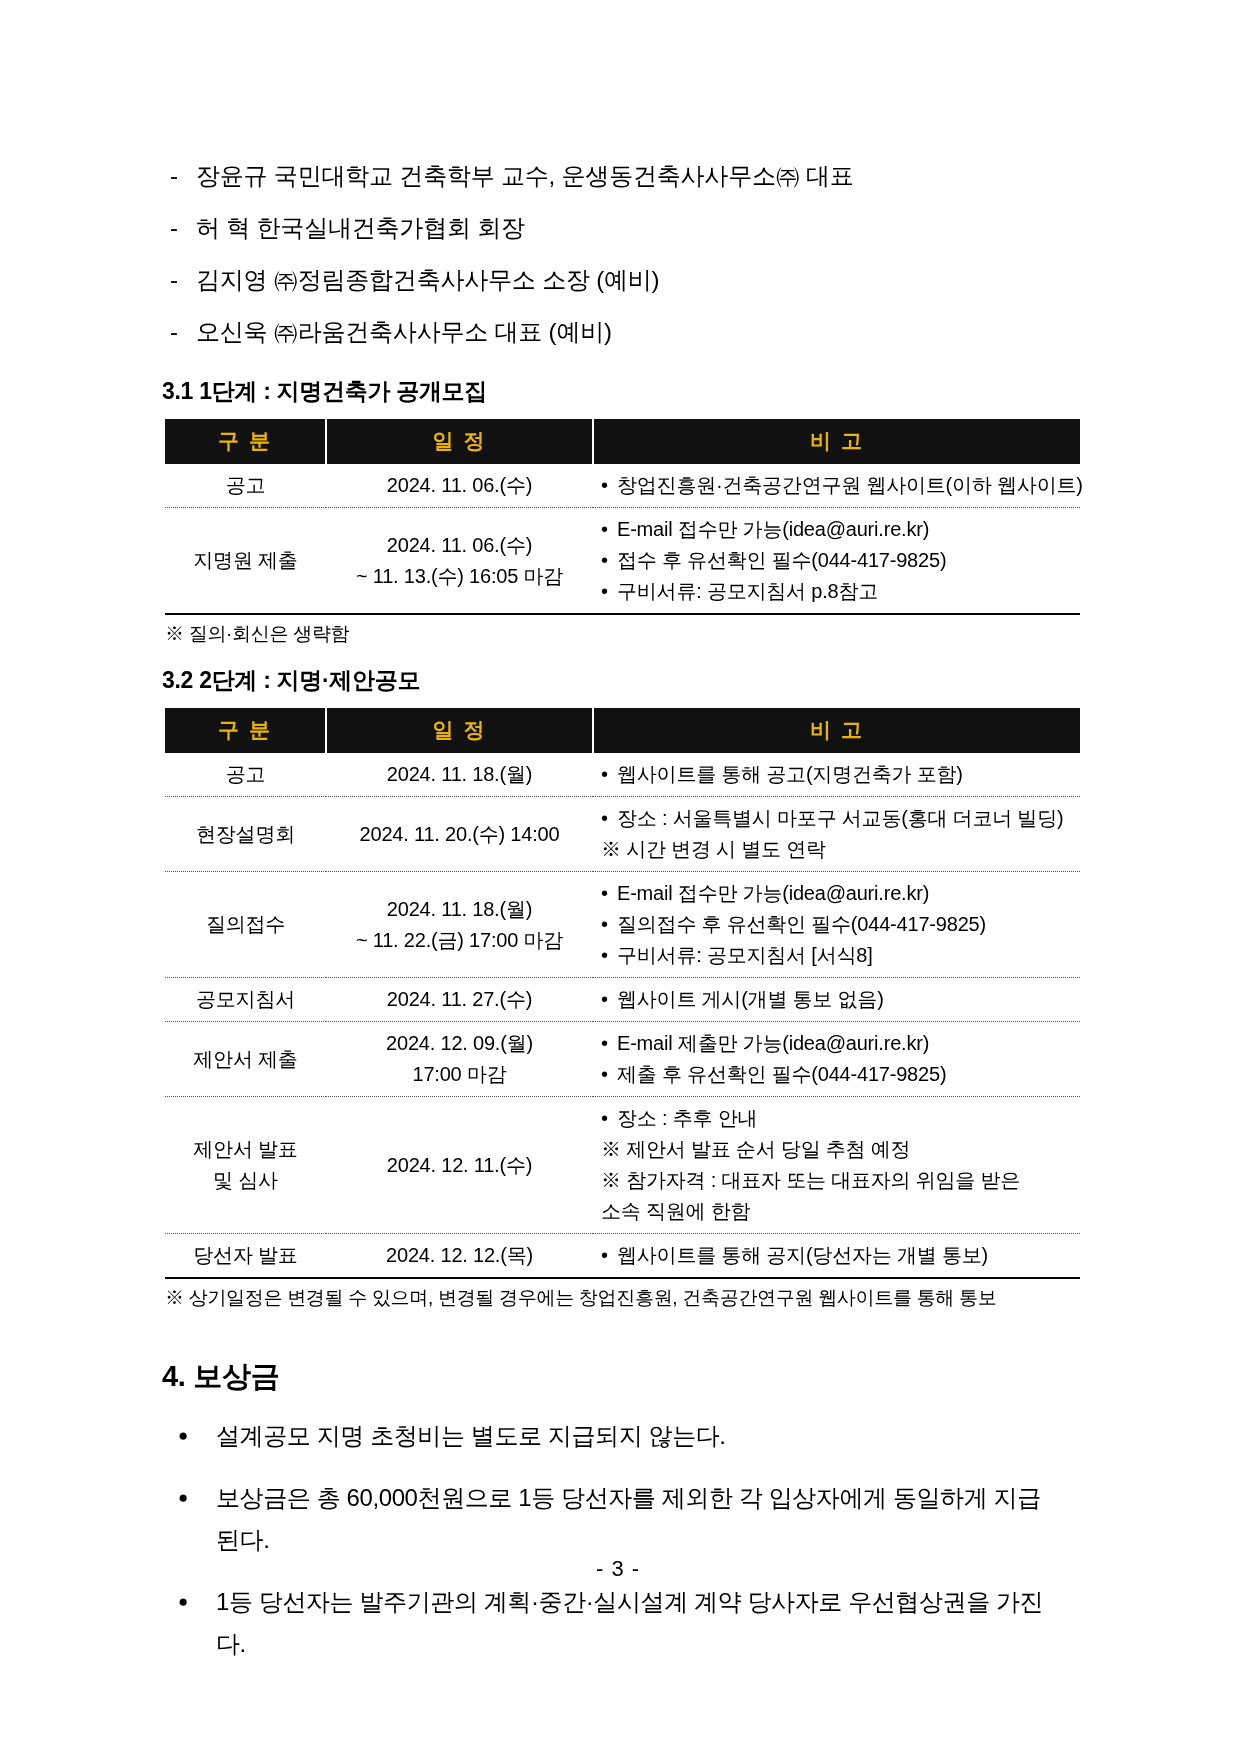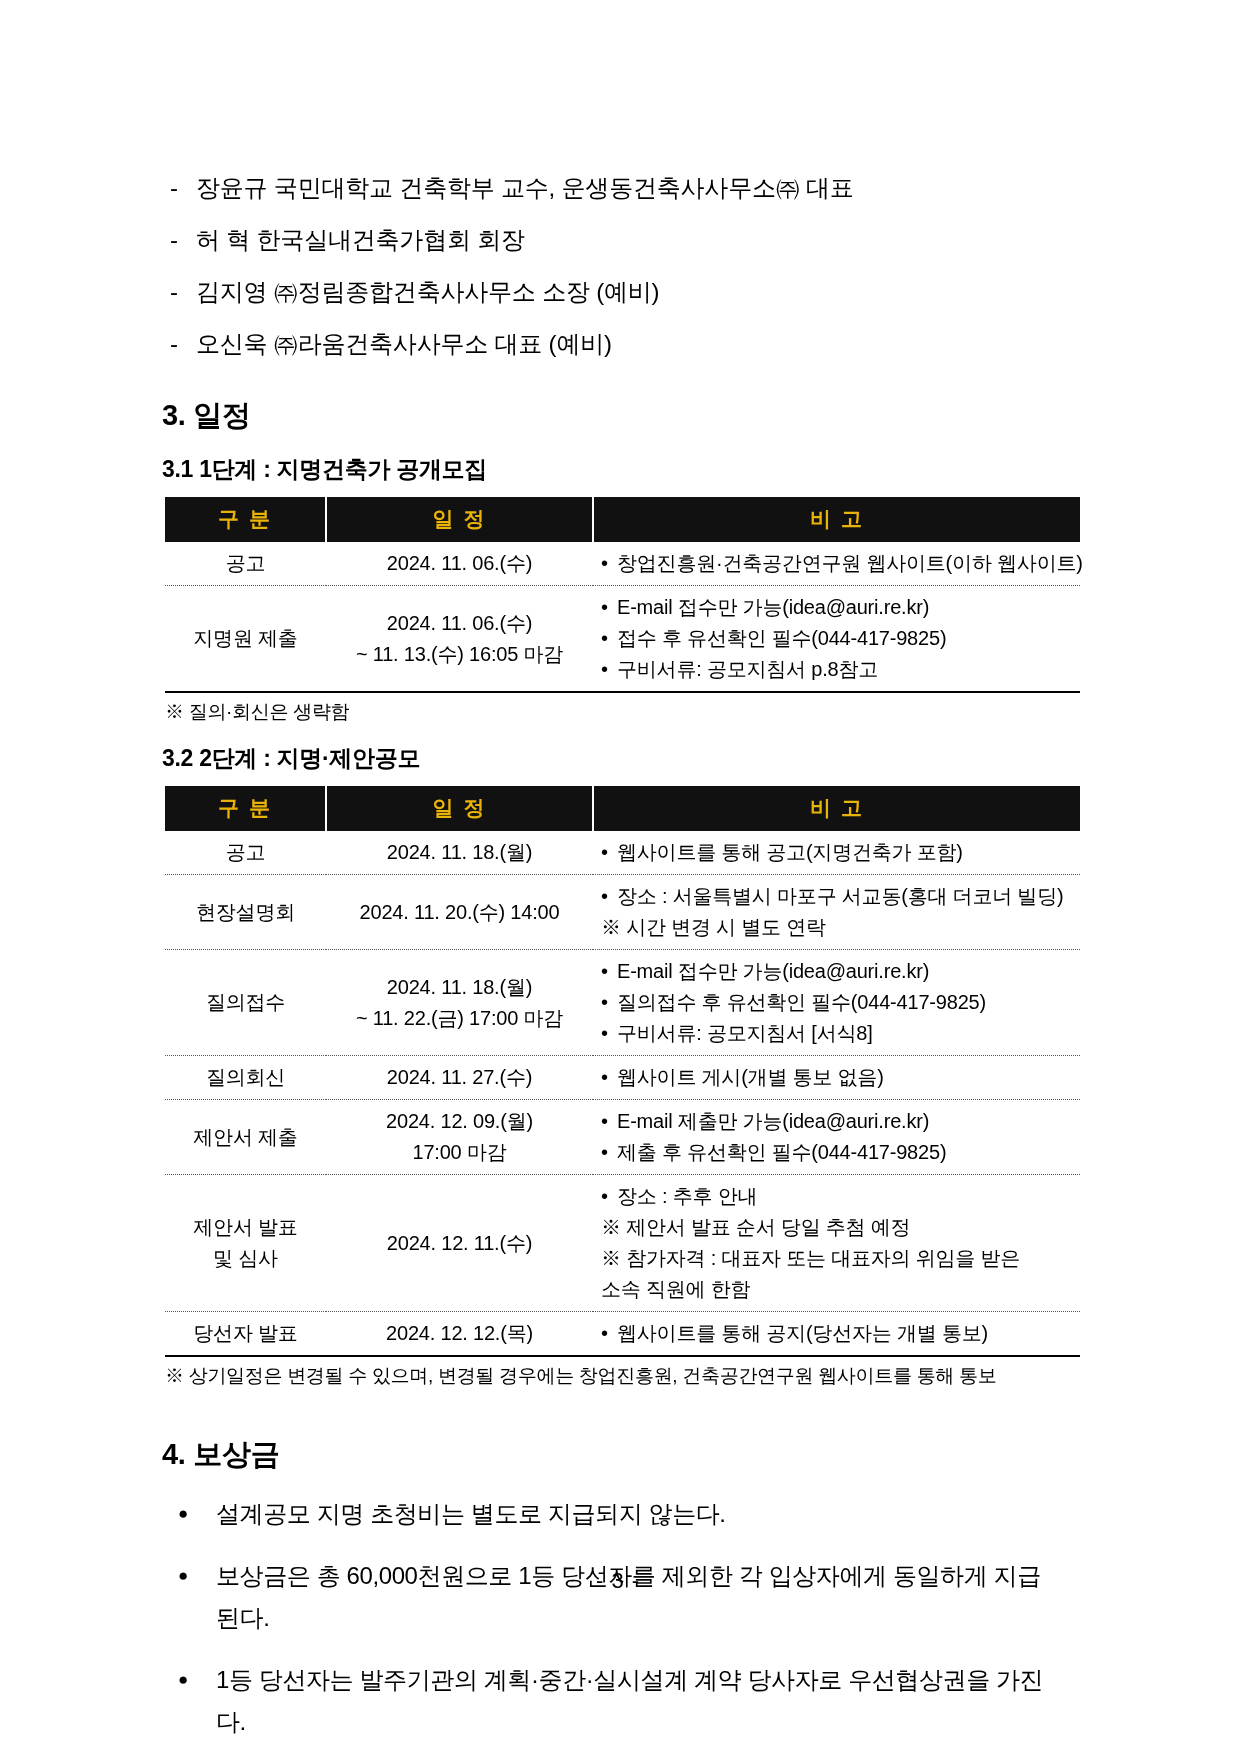--- a/index.html
+++ b/index.html
@@ -14,21 +14,20 @@
     color: #000000;
     position: relative;
     overflow: hidden;
   }
   .page {
     position: relative;
     width: 1236px;
     height: 1660px;
     box-sizing: border-box;
     padding: 150px 110px 0 110px;
-    margin-top: 12px;
   }
 
   
   .member-list {
     margin: 0 0 0 60px;
     padding: 0;
     list-style: none;
   }
   .member-list li {
     font-size: 24px;
@@ -144,21 +143,20 @@
 
 <div class="page">
 
   <ul class="member-list">
     <li><span class="dash">-</span><span>장윤규 국민대학교 건축학부 교수, 운생동건축사사무소㈜ 대표</span></li>
     <li><span class="dash">-</span><span>허  혁 한국실내건축가협회 회장</span></li>
     <li><span class="dash">-</span><span>김지영 ㈜정림종합건축사사무소 소장 (예비)</span></li>
     <li><span class="dash">-</span><span>오신욱 ㈜라움건축사사무소 대표 (예비)</span></li>
   </ul>
 
-  <h2 class="section">3. 일정</h2>
 
   <h3 class="subsection">3.1 1단계 : 지명건축가 공개모집</h3>
 
   <table class="sched">
     <thead>
       <tr>
         <th style="width:160px;">구 분</th>
         <th class="thin-sep" style="width:265px;">일 정</th>
         <th class="thin-sep">비 고</th>
       </tr>
@@ -220,21 +218,21 @@
           <span class="bullet-line">2024. 11. 18.(월)</span>
           <span class="bullet-line">~ 11. 22.(금) 17:00 마감</span>
         </td>
         <td class="c-note">
           <span class="bullet-line"><span class="b">•</span><span>E-mail 접수만 가능(idea@auri.re.kr)</span></span>
           <span class="bullet-line"><span class="b">•</span><span>질의접수 후 유선확인 필수(044-417-9825)</span></span>
           <span class="bullet-line"><span class="b">•</span><span>구비서류: 공모지침서 [서식8]</span></span>
         </td>
       </tr>
       <tr>
-        <td class="c-gubun">질의회신</td>
+        <td class="c-gubun">공모지침서</td>
         <td class="c-date">2024. 11. 27.(수)</td>
         <td class="c-note">
           <span class="bullet-line"><span class="b">•</span><span>웹사이트 게시(개별 통보 없음)</span></span>
         </td>
       </tr>
       <tr>
         <td class="c-gubun">제안서 제출</td>
         <td class="c-date">
           <span class="bullet-line">2024. 12. 09.(월)</span>
           <span class="bullet-line">17:00 마감</span>

